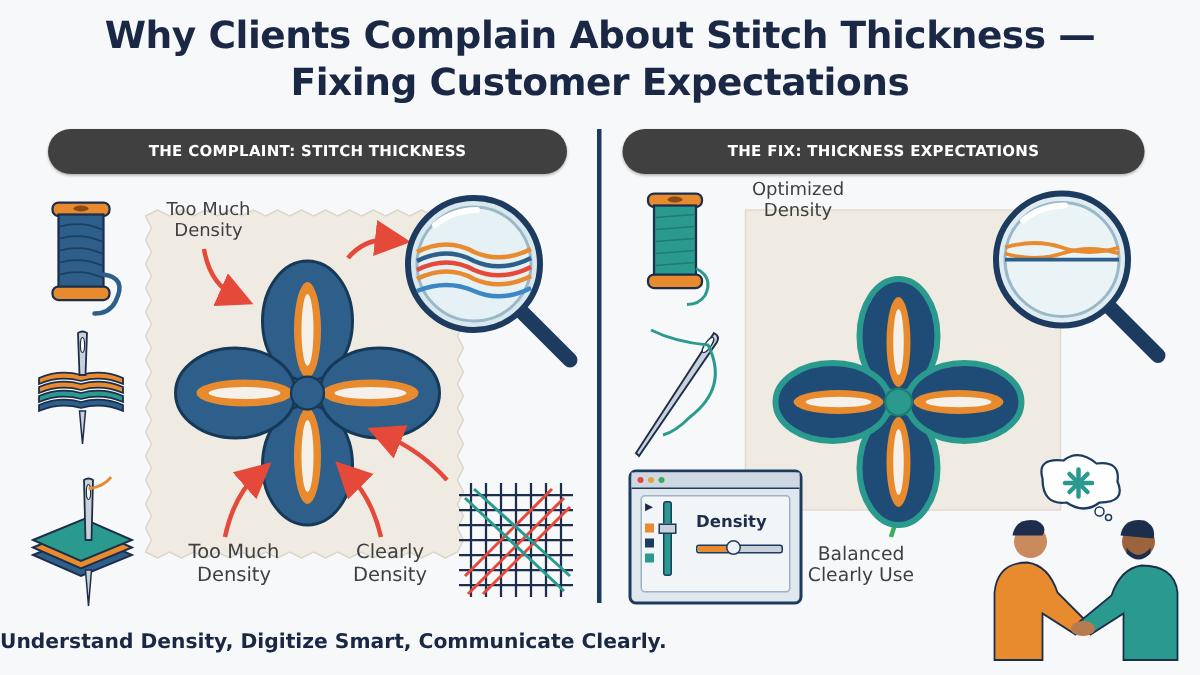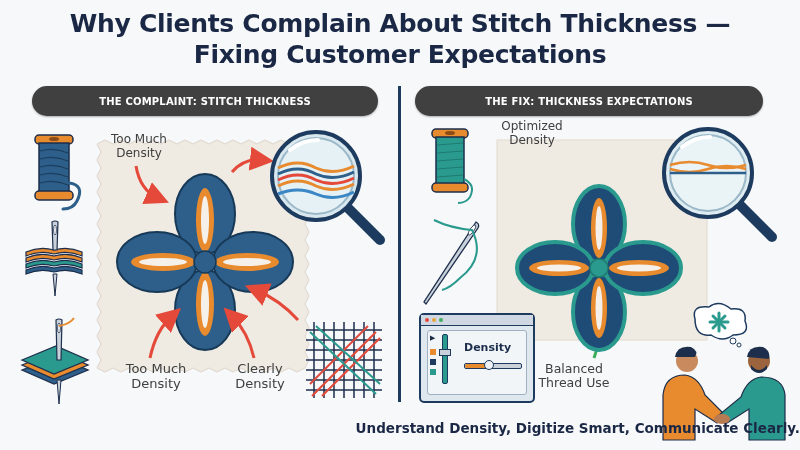--- a/index.html
+++ b/index.html
@@ -3,21 +3,21 @@
 <meta charset="utf-8">
 <style>
   html, body { margin:0; padding:0; }
   body { width:800px; height:450px; background:#f7f8f9; font-family:"DejaVu Sans", sans-serif; position:relative; overflow:hidden; color:#1b2b45; }
   .title { position:absolute; left:0; top:8px; width:800px; text-align:center; font-weight:bold; font-size:25px; line-height:31px; color:#1a2845; letter-spacing:-0.3px; }
   .pill { position:absolute; top:86px; height:30px; border-radius:15px; background:#404040; color:#fff; font-weight:bold; font-size:10px; display:flex; align-items:center; justify-content:center; letter-spacing:0.2px; box-shadow:0 1px 2px rgba(0,0,0,0.3); }
   .pill.left { left:32px; width:346px; }
   .pill.right { left:415px; width:348px; }
   .divider { position:absolute; left:398px; top:86px; width:3px; height:316px; background:#1d3b5f; }
   .label { position:absolute; font-weight:normal; color:#404040; text-align:center; line-height:1.15; }
-  .footer { position:absolute; left:0; top:420px; width:800px; text-align:right; font-weight:bold; font-size:13.5px; color:#1a2845; }
+  .footer { position:absolute; left:0; top:420px; width:800px; text-align:left; font-weight:bold; font-size:13.5px; color:#1a2845; }
   svg { position:absolute; overflow:visible; }
 </style>
 </head>
 <body>
 
 <div class="title">
   <div>Why Clients Complain About Stitch Thickness —</div>
   <div>Fixing Customer Expectations</div>
 </div>
 
@@ -242,21 +242,21 @@
     <span style="position:absolute;left:11px;top:18px;width:10px;height:5px;background:#c9d1da;border:1px solid #1d3b5f;"></span>
     <span style="position:absolute;left:36px;top:10px;font-size:11px;font-weight:bold;color:#1d2e4c;">Density</span>
     <span style="position:absolute;left:36px;top:32px;width:56px;height:4px;background:#c9d1da;border:1px solid #1d3b5f;border-radius:2px;"></span>
     <span style="position:absolute;left:37px;top:33px;width:22px;height:4px;background:#e88a2e;border-radius:2px;"></span>
     <span style="position:absolute;left:56px;top:29px;width:8px;height:8px;border-radius:50%;background:#eef2f5;border:1px solid #1d3b5f;"></span>
   </div>
 </div>
 
 <div class="label" style="left:529px;top:362px;width:90px;font-size:12.5px;">
   <div>Balanced</div>
-  <div>Thread Use</div>
+  <div>Clearly Use</div>
 </div>
 
 <svg style="left:655px;top:305px;" width="135" height="135" viewBox="0 0 135 135">
   <path d="M40 14 Q36 0 54 2 Q64 -6 76 4 Q92 2 90 16 Q96 30 78 30 Q68 38 56 30 Q40 32 40 14Z" fill="#fff" stroke="#1d3b5f" stroke-width="1.5"></path>
   <circle cx="78" cy="36" r="3" fill="#fff" stroke="#1d3b5f"></circle>
     <circle cx="84" cy="40" r="2" fill="#fff" stroke="#1d3b5f"></circle>
   <g stroke="#2a9a8e" stroke-width="3" stroke-linecap="round">
       <line x1="64" y1="8" x2="64" y2="26"></line>
       <line x1="55" y1="17" x2="73" y2="17"></line>
       <line x1="58" y1="11" x2="70" y2="23"></line>

